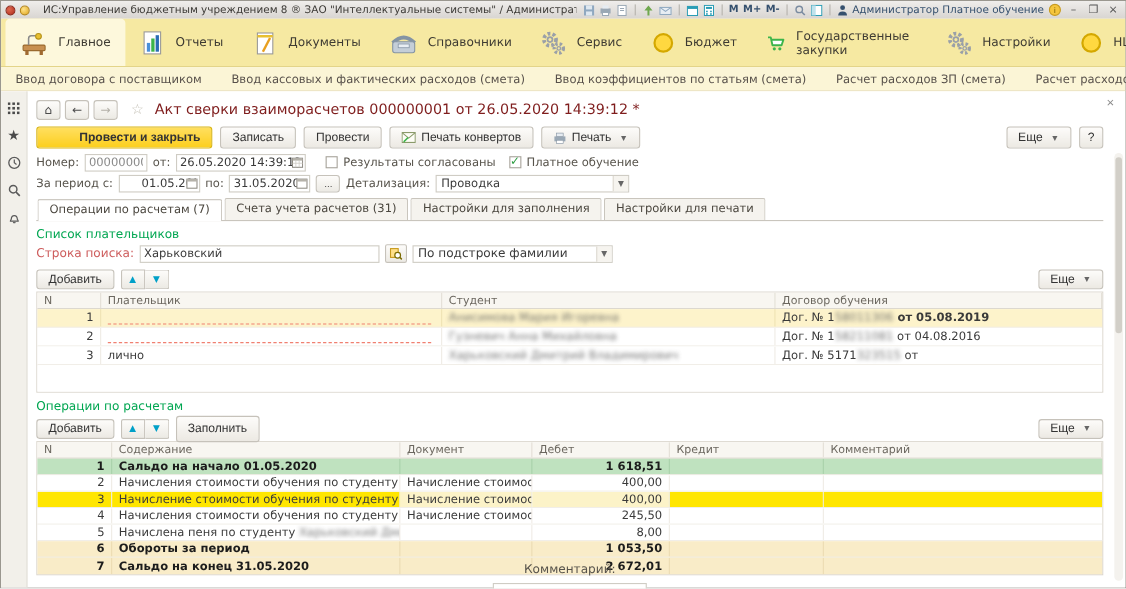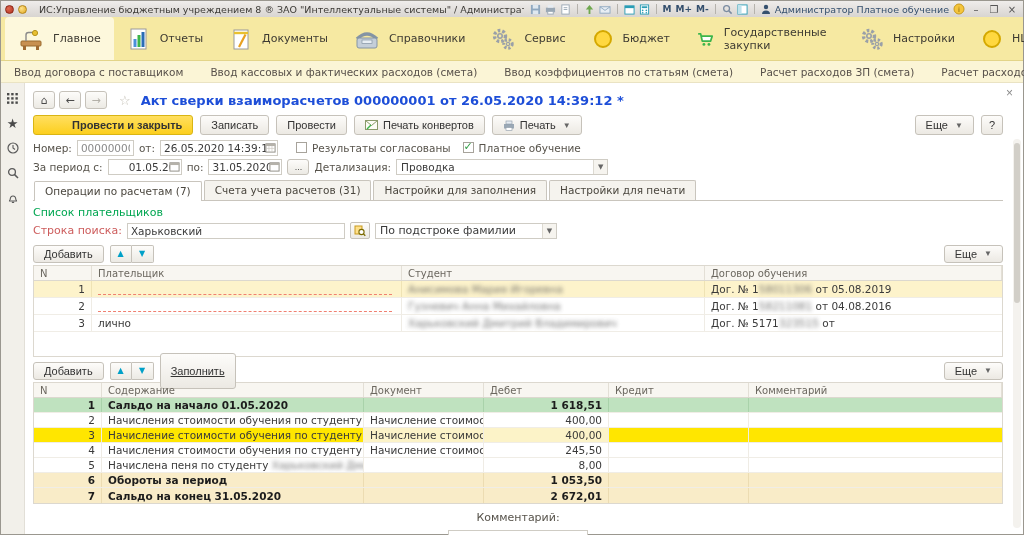--- a/index.html
+++ b/index.html
@@ -35,21 +35,21 @@
   .rail { width:24px; background:#f2f0ea; border-right:1px solid #e2dfd7; display:flex; flex-direction:column; align-items:center; padding-top:8px; gap:11px; flex:0 0 auto; }
   .rail .ric { width:14px; height:14px; display:flex; align-items:center; justify-content:center; color:#4a4a4a; }
   .form-panel { flex:1; position:relative; padding:4px 20px 0 8px; display:flex; flex-direction:column; min-width:0; }
 
   .close-form { position:absolute; top:4px; right:10px; font-size:12px; color:#8a8a8a; background:none; border:none; line-height:1; cursor:pointer; }
 
   .form-head { display:flex; align-items:center; height:26px; gap:4px; flex:0 0 auto; }
   .nav-btn { height:18px; min-width:22px; border:1px solid #c6c2ba; border-radius:3px; background:linear-gradient(#fdfcfa,#eceae4); font-size:11px; color:#4a4a4a; display:flex; align-items:center; justify-content:center; padding:0 4px; }
   .nav-btn.disabled { color:#b3b0a8; }
   .fav-star { color:#c4c0b6; font-size:13px; margin:0 6px 0 8px; }
-  .form-title { font-size:13px; font-weight:bold; color:#1d4ed8; white-space:nowrap; }
+  .form-title { font-size:13px; font-weight:normal; color:#7f1d1d; white-space:nowrap; }
 
   .form-toolbar { display:flex; align-items:center; gap:7px; height:24px; flex:0 0 auto; }
   .btn { height:20px; border:1px solid #c6c2ba; border-radius:3px; background:linear-gradient(#fdfcfa,#ecE9e3); padding:0 10px; font-size:11px; color:#333; display:flex; align-items:center; gap:5px; white-space:nowrap; }
   .btn.primary { background:linear-gradient(#ffdf60,#fccf1e); border-color:#d9b514; font-weight:bold;padding-left:38px; }
   .btn .dd { font-size:8px; color:#666; margin-left:2px; }
   .tb-spacer { flex:1; }
   .btn.square { padding:0 7px; }
 
   .frow { display:flex; align-items:center; height:17px; margin-top:2px; gap:5px; flex:0 0 auto; font-size:10.5px; }
   .flabel { color:#57534b; }
@@ -395,21 +395,21 @@
         <span class="flabel">по:</span>
         <span class="iwrap">
           <input class="tinput" style="width: 74px;" value="31.05.2020">
           <svg class="cal" width="11" height="11" viewBox="0 0 12 12">
               <rect x="1" y="2" width="10" height="9" fill="#fff" stroke="#8a877f"></rect>
               <rect x="1" y="2" width="10" height="2.4" fill="#b5b2aa"></rect>
             </svg>
         </span>
         <button class="nav-btn" style="height:16px;font-size:9px;">...</button>
         <span class="flabel">Детализация:</span>
-        <span class="combo" style="width:212px;">
+        <span class="combo" style="width:176px;">
           <span class="cval">Проводка</span>
           <span class="carr">▼</span>
         </span>
       </div>
 
       <div class="tabs">
         <span class="tab active">Операции по расчетам (7)</span>
         <span class="tab">Счета учета расчетов (31)</span>
         <span class="tab">Настройки для заполнения</span>
         <span class="tab">Настройки для печати</span>
@@ -458,21 +458,21 @@
             <span class="gcell c-n num">1</span>
             <span class="gcell c-payer">
                 <span class="dash-red"></span>
               </span>
             <span class="gcell c-student">
                 <span class="blurred">Анисимова Мария Игоревна</span>
               </span>
             <span class="gcell c-contract">
                 <span>Дог. № 1</span>
                 <span class="blurred">58011306</span>
-                <span style="white-space:pre;"> от 05.08.2019</span>
+                <span style="white-space:pre;font-weight:bold;"> от 05.08.2019</span>
               </span>
           </div>
           <div class="grow">
             <span class="gcell c-n num">2</span>
             <span class="gcell c-payer">
                 <span class="dash-red"></span>
               </span>
             <span class="gcell c-student">
                 <span class="blurred">Гузневич Анна Михайловна</span>
               </span>
@@ -490,28 +490,29 @@
               </span>
             <span class="gcell c-contract">
                 <span>Дог. № 5171</span>
                 <span class="blurred">323515</span>
                 <span style="white-space:pre;"> от</span>
               </span>
           </div>
           <div class="filler"></div>
         </div>
 
+        <div class="sec-title" style="margin-top:6px;">Операции по расчетам</div>
 
         <div class="tbl-toolbar">
           <button class="btn" style="height:18px;">Добавить</button>
           <span class="arr-pair">
             <span class="arr-btn">▲</span>
             <span class="arr-btn">▼</span>
           </span>
-          <button class="btn" style="height:36px;text-decoration:underline;">Заполнить</button>
+          <button class="btn" style="height:24px;">Заполнить</button>
           <span class="tb-spacer"></span>
           <button class="btn" style="height:18px;">
             <span>Еще</span>
             <span class="dd">▼</span>
           </button>
         </div>
 
         <div class="grid">
           <div class="grow hdr" style="height:15px;">
             <span class="gcell c2-n">N</span>

